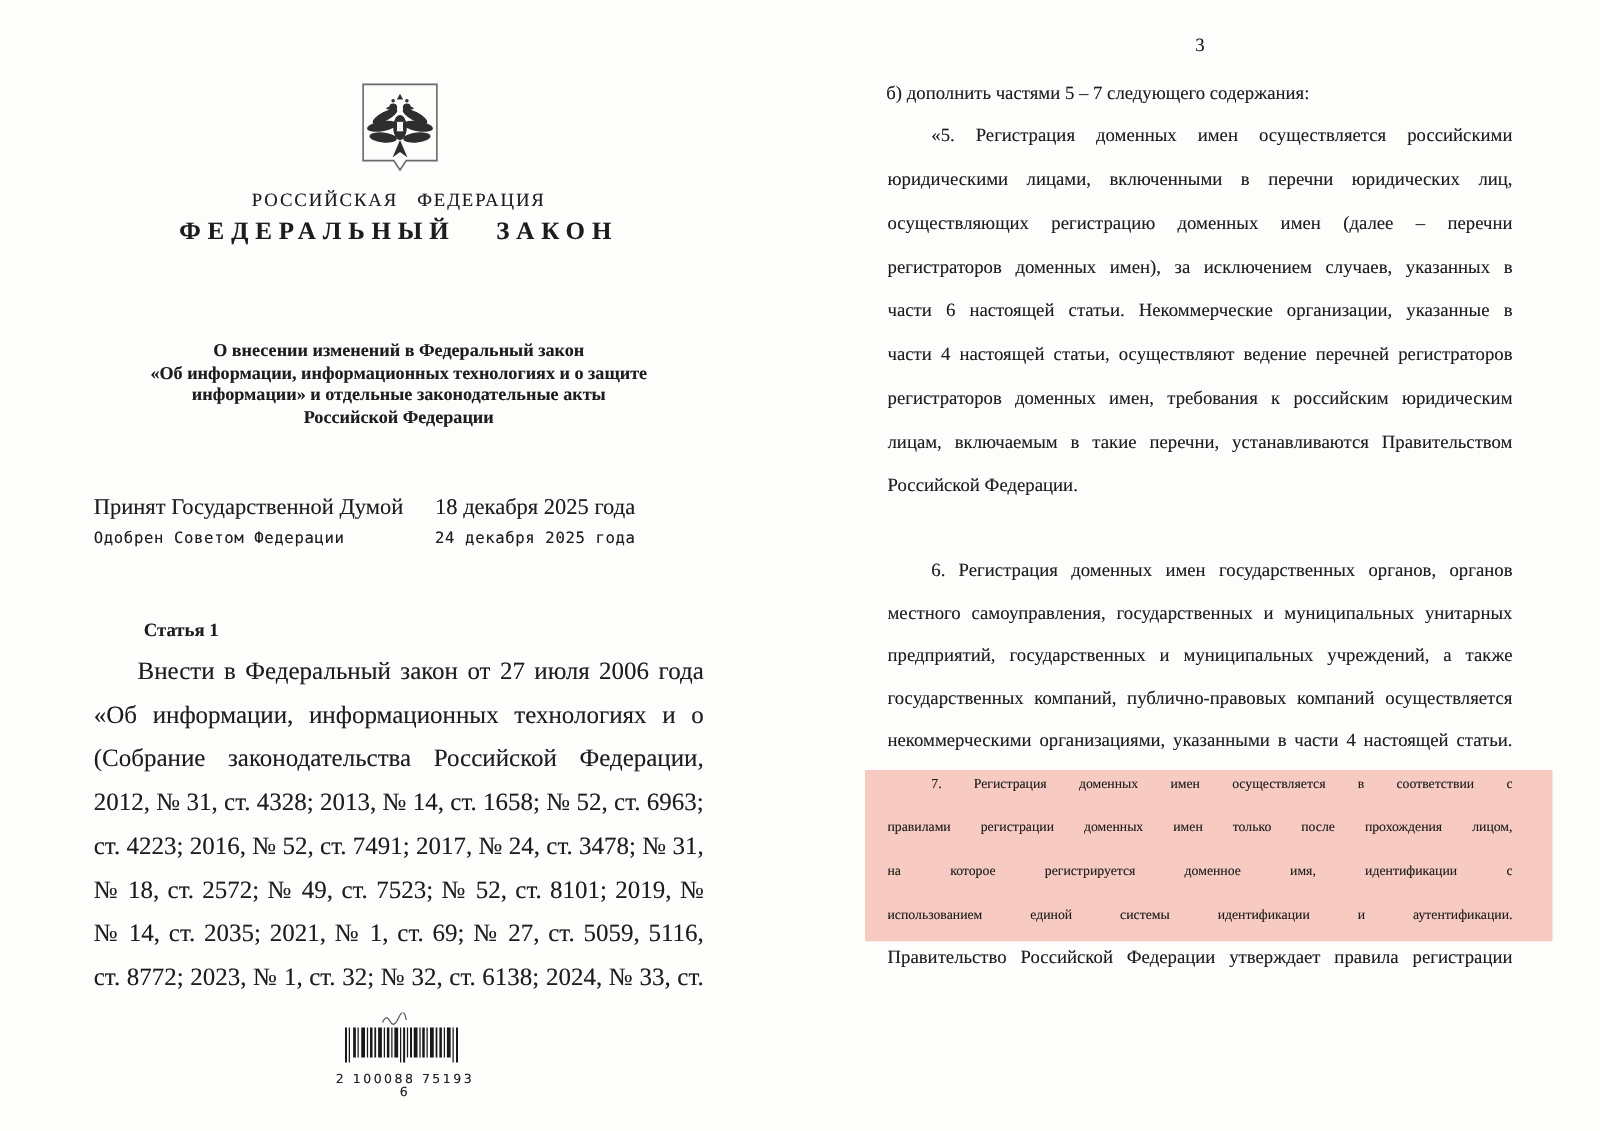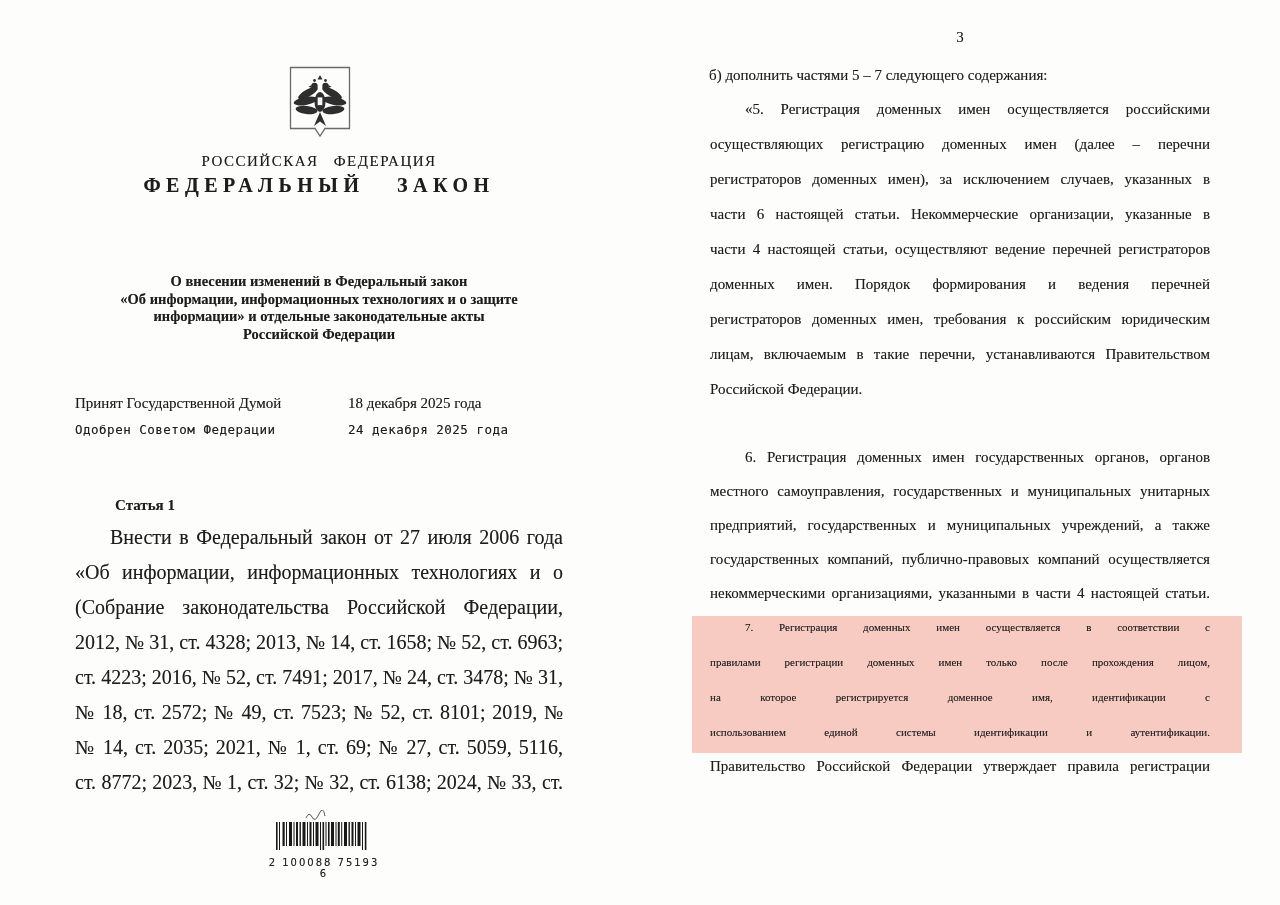--- a/index.html
+++ b/index.html
@@ -14,21 +14,21 @@
   .ln{
     text-align:justify;text-align-last:justify;
     line-height:35px;height:35px;overflow:hidden;
   }
   .natural{text-align:left;text-align-last:left;}
   .indent{text-indent:35px;}
   
   #hdr1{left:75px;top:151px;width:488px;font-size:15px;letter-spacing:1.5px;word-spacing:10px;line-height:20px;}
   #hdr2{left:75px;top:172px;width:488px;font-size:20px;font-weight:bold;letter-spacing:5.5px;word-spacing:22px;line-height:27px;}
   #title-block{left:75px;top:273px;width:488px;font-weight:bold;font-size:14.5px;line-height:17.5px;}
-  .daterow{left:75px;width:488px;height:22px;font-size:15px;}
+  .daterow{left:75px;width:488px;height:22px;font-size:18px;}
   .daterow .datelabel{position:absolute;left:0;top:0;}
   .daterow .dateval{position:absolute;left:273px;top:0;}
   #approved-row{font-family:"DejaVu Sans Mono", monospace;font-size:12.5px;letter-spacing:0.5px;}
   #article-heading{left:115px;top:495px;font-size:15px;font-weight:bold;line-height:20px;}
   #left-body{left:75px;top:520px;width:488px;font-size:20px;}
   #barcode-block{left:266px;top:810px;width:116px;text-align:center;}
   #barcode-digits{font-size:10px;letter-spacing:2px;font-family:"DejaVu Sans", sans-serif;color:#222;margin-top:1px;}
   
   #page-number{left:710px;top:28px;width:500px;font-size:15px;line-height:18px;}
   #intro-line{left:674px;top:58px;width:500px;font-size:15px;}
@@ -147,25 +147,25 @@
   </svg>
   <div id="barcode-digits">2 100088 75193 6</div>
 </div>
 
 <div class="abs center" id="page-number">3</div>
 
 <div class="abs ln natural indent" id="intro-line">б) дополнить частями 5 – 7 следующего содержания:</div>
 
 <div class="abs" id="para5">
   <div class="ln indent">«5. Регистрация доменных имен осуществляется российскими</div>
+  <div class="ln">юридическими лицами, включенными в перечни юридических лиц,</div>
   <div class="ln">осуществляющих регистрацию доменных имен (далее – перечни</div>
   <div class="ln">регистраторов доменных имен), за исключением случаев, указанных в</div>
   <div class="ln">части 6 настоящей статьи. Некоммерческие организации, указанные в</div>
   <div class="ln">части 4 настоящей статьи, осуществляют ведение перечней регистраторов</div>
-  <div class="ln">доменных имен. Порядок формирования и ведения перечней</div>
   <div class="ln">регистраторов доменных имен, требования к российским юридическим</div>
   <div class="ln">лицам, включаемым в такие перечни, устанавливаются Правительством</div>
   <div class="ln natural">Российской Федерации.</div>
 </div>
 
 <div class="abs" id="para6">
   <div class="ln indent">6. Регистрация доменных имен государственных органов, органов</div>
   <div class="ln">местного самоуправления, государственных и муниципальных унитарных</div>
   <div class="ln">предприятий, государственных и муниципальных учреждений, а также</div>
   <div class="ln">государственных компаний, публично-правовых компаний осуществляется</div>

